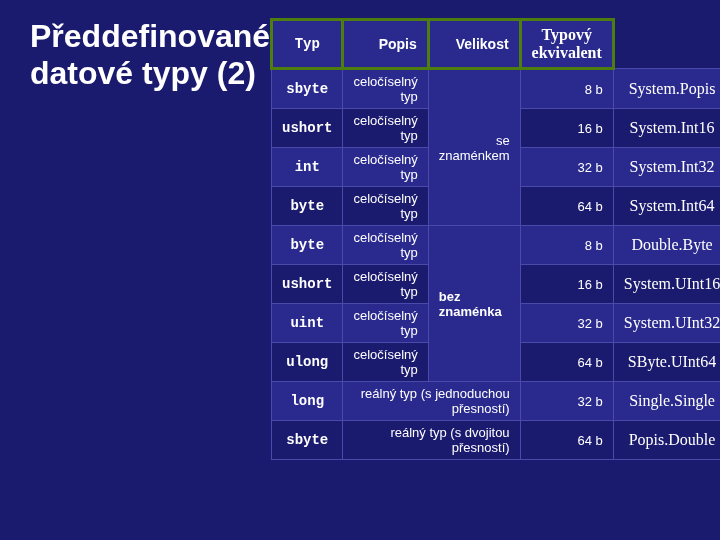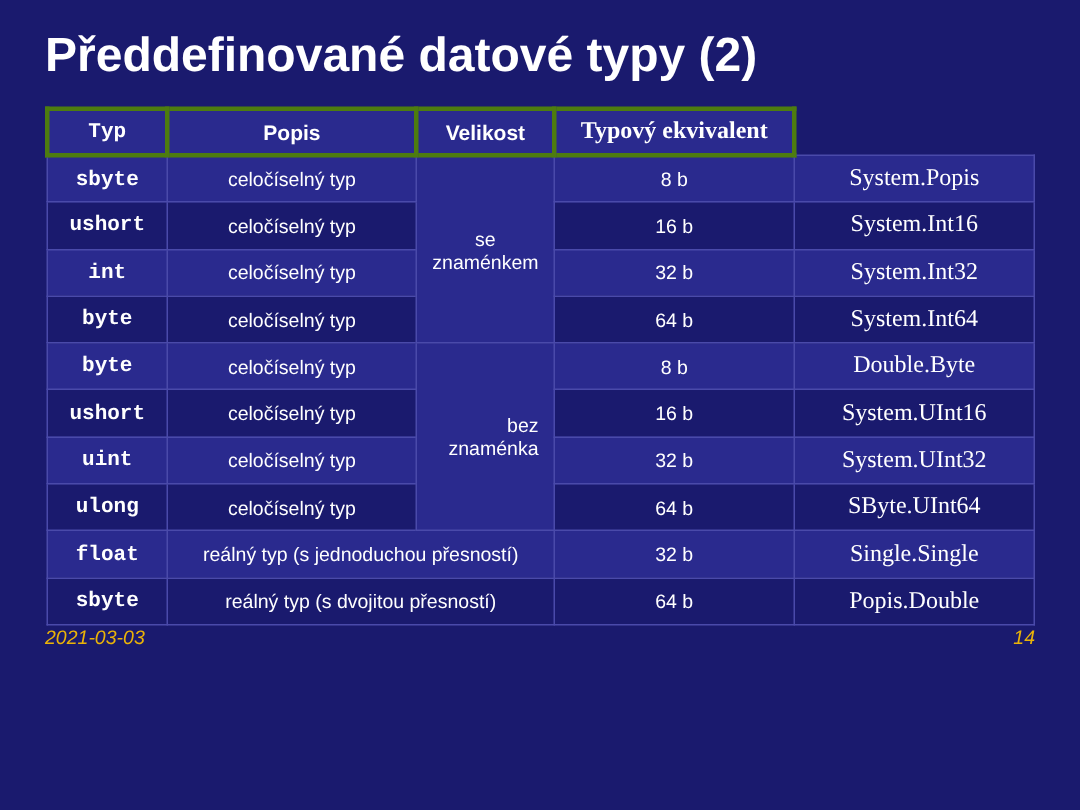--- a/index.html
+++ b/index.html
@@ -10,21 +10,20 @@
       font-family: Arial, sans-serif;
       color: white;
       overflow: hidden;
     }
     .page {
       width: 720px;
       height: 446px;
       background: #1a1a6e;
       padding: 18px 30px 14px 30px;
       display: flex;
-      flex-direction: column;
     }
     .title {
       font-size: 32px;
       font-weight: bold;
       color: white;
       margin-bottom: 16px;
       font-family: Arial, sans-serif;
     }
     table {
       width: 100%;
@@ -55,25 +54,26 @@
       border: 1px solid #4a4aaa;
       text-align: center;
     }
     .col-typ {
       font-weight: bold;
       font-family: 'Courier New', monospace;
       font-size: 14px;
       width: 80px;
     }
     .col-popis {
-      text-align: center;
+      text-align: right;
       margin-left: 16px;
     }
     .col-velkost {
       width: 80px;
+      text-align: right;
     }
     .col-typovy {
       font-family: Liberation Serif, serif;
       font-size: 16px;
       width: 160px;
     }
     .footer {
       display: flex;
       justify-content: space-between;
       align-items: center;
@@ -94,21 +94,21 @@
         <th class="col-typ">Typ</th>
         <th class="col-popis">Popis</th>
         <th class="col-velkost">Velikost</th>
         <th class="col-typovy">Typový ekvivalent</th>
       </tr>
     </thead>
     <tbody id="table-body">
     <tr>
           <td class="col-typ">sbyte</td>
           <td class="col-popis">celočíselný typ</td>
-          <td rowspan="4" style="vertical-align: middle; text-align: center;">se znaménkem</td>
+          <td rowspan="4" style="vertical-align: middle; text-align: right;">se znaménkem</td>
           <td class="col-velkost">8 b</td>
           <td class="col-typovy">System.Popis</td>
         </tr>
         <tr>
           <td class="col-typ">ushort</td>
           <td class="col-popis">celočíselný typ</td>
           <td class="col-velkost">16 b</td>
           <td class="col-typovy">System.Int16</td>
         </tr>
         <tr>
@@ -119,21 +119,21 @@
         </tr>
         <tr>
           <td class="col-typ">byte</td>
           <td class="col-popis">celočíselný typ</td>
           <td class="col-velkost">64 b</td>
           <td class="col-typovy">System.Int64</td>
         </tr>
         <tr>
           <td class="col-typ">byte</td>
           <td class="col-popis">celočíselný typ</td>
-          <td rowspan="4" style="vertical-align: middle; text-align: right;">bez znaménka</td>
+          <td rowspan="4" style="vertical-align: middle; text-align: left; font-weight: bold;">bez znaménka</td>
           <td class="col-velkost">8 b</td>
           <td class="col-typovy">Double.Byte</td>
         </tr>
         <tr>
           <td class="col-typ">ushort</td>
           <td class="col-popis">celočíselný typ</td>
           <td class="col-velkost">16 b</td>
           <td class="col-typovy">System.UInt16</td>
         </tr>
         <tr>
@@ -142,21 +142,21 @@
           <td class="col-velkost">32 b</td>
           <td class="col-typovy">System.UInt32</td>
         </tr>
         <tr>
           <td class="col-typ">ulong</td>
           <td class="col-popis">celočíselný typ</td>
           <td class="col-velkost">64 b</td>
           <td class="col-typovy">SByte.UInt64</td>
         </tr>
         <tr>
-          <td class="col-typ">float</td>
+          <td class="col-typ">long</td>
           <td class="col-popis" colspan="2">reálný typ (s jednoduchou přesností)</td>
           <td class="col-velkost">32 b</td>
           <td class="col-typovy">Single.Single</td>
         </tr>
         <tr>
           <td class="col-typ">sbyte</td>
           <td class="col-popis" colspan="2">reálný typ (s dvojitou přesností)</td>
           <td class="col-velkost">64 b</td>
           <td class="col-typovy">Popis.Double</td>
         </tr>

